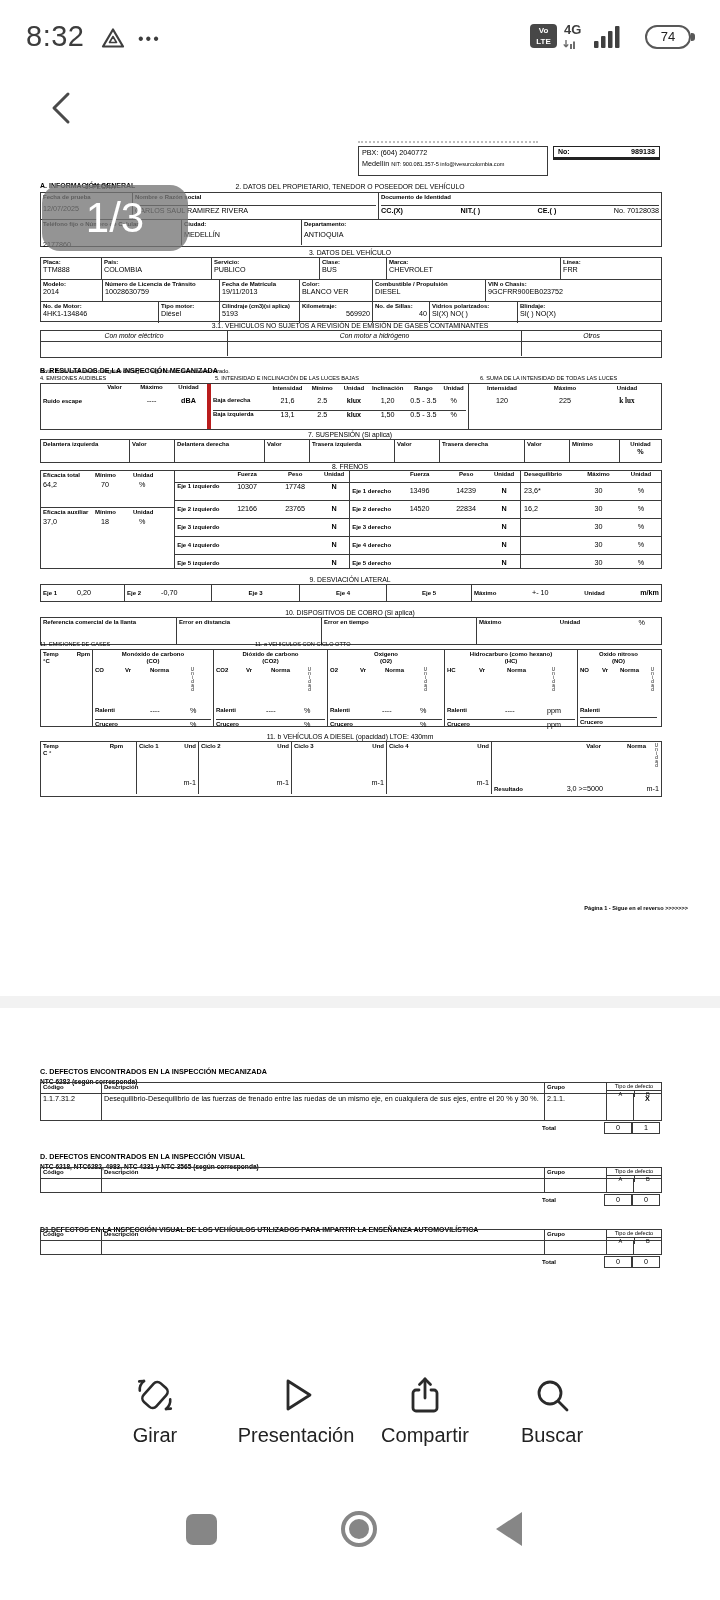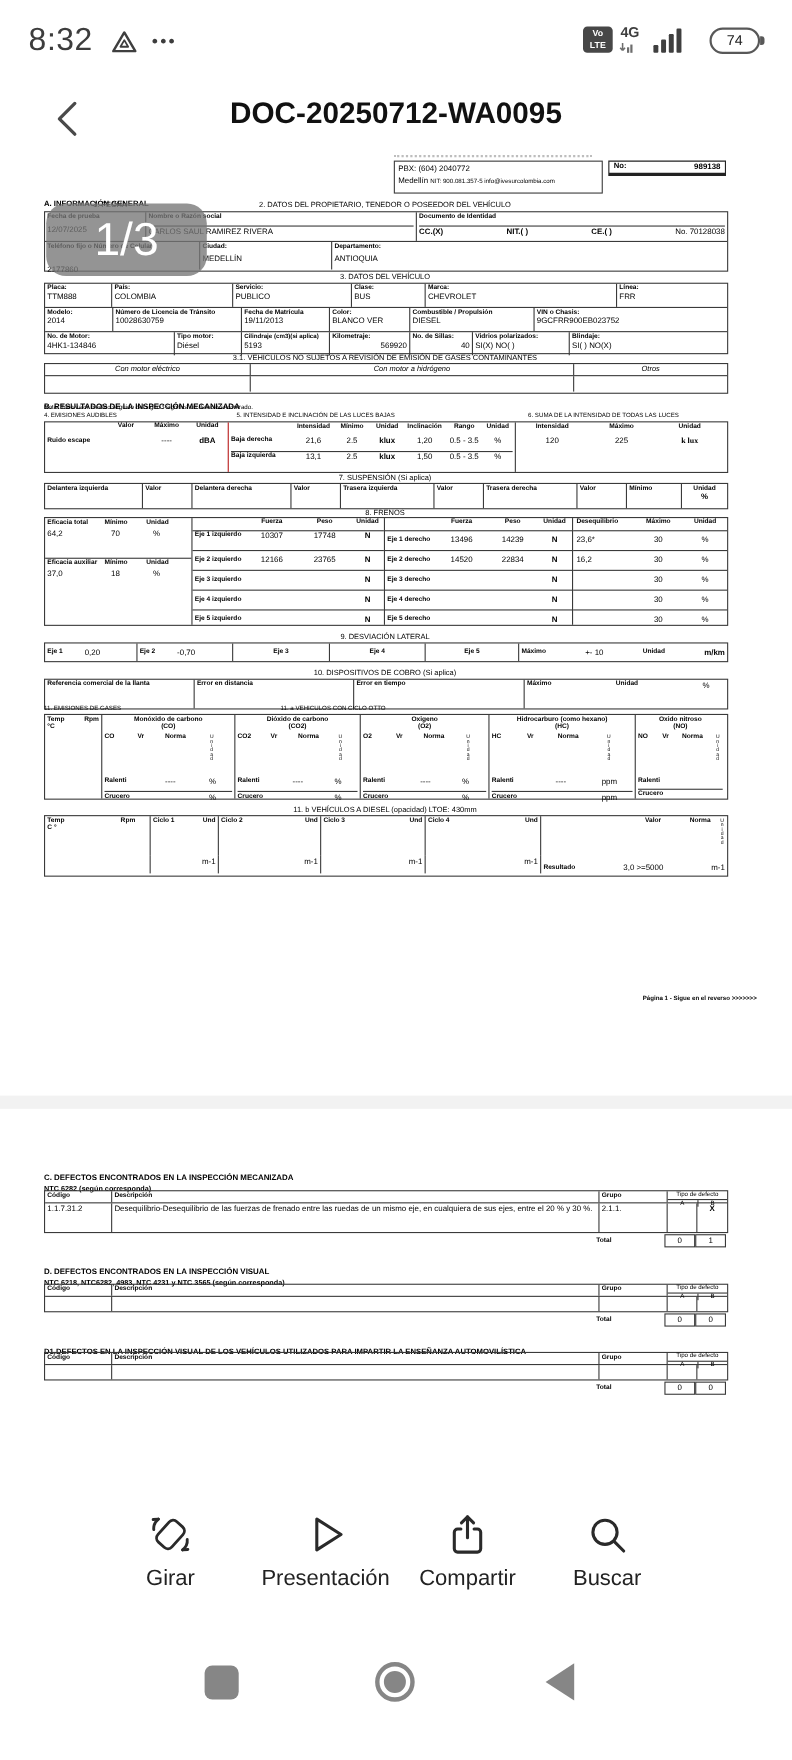--- a/index.html
+++ b/index.html
@@ -88,21 +88,20 @@
   </span>
   <span class="battery"><span>74</span></span>
 </div>
 
 <div class="titlebar">
   <span class="backbtn">
     <svg width="30" height="36" viewBox="0 0 30 36">
         <polyline points="22,4 8,18 22,32" fill="none" stroke="#4a4a4a" stroke-width="3" stroke-linecap="round" stroke-linejoin="round"></polyline>
       </svg>
   </span>
-  <div class="apptitle">DOC-20250712-WA0095</div>
 </div>
 
 <div class="doc">
 
   <div class="badge">1/3</div>
 
   <div class="sec" style="top:0;height:34px;">
     <div style="position:absolute;left:318px;top:-2px;width:180px;border-top:2px dotted #bdbdbd;"></div>
     <div class="tbl" style="position:absolute;left:318px;top:3px;width:190px;height:30px;padding:2px 3px;box-sizing:border-box;">
       <div class="val">PBX: (604) 2040772</div>
@@ -274,21 +273,21 @@
         </div>
       <div style="width:37px;" class="center">
           <div class="lbl">Máximo</div>
           <div class="val" style="margin-top:6px;">----</div>
         </div>
       <div style="width:37px;" class="center">
           <div class="lbl">Unidad</div>
           <div class="val bold" style="margin-top:6px;">dBA</div>
         </div>
     </div>
-    <div style="width:261px;border-left:1px solid #b91c1c;padding:1px 2px;box-sizing:border-box;">
+    <div style="width:261px;border-left:4px solid #b91c1c;padding:1px 2px;box-sizing:border-box;">
       <div class="fx">
         <span style="width:56px;" class="lbl">&nbsp;</span>
         <span style="width:38px;" class="lbl center">Intensidad</span>
         <span style="width:32px;" class="lbl center">Mínimo</span>
         <span style="width:32px;" class="lbl center">Unidad</span>
         <span style="width:36px;" class="lbl center">Inclinación</span>
         <span style="width:36px;" class="lbl center">Rango</span>
         <span style="width:25px;" class="lbl center">Unidad</span>
       </div>
       <div class="fx" style="margin-top:5px;">

